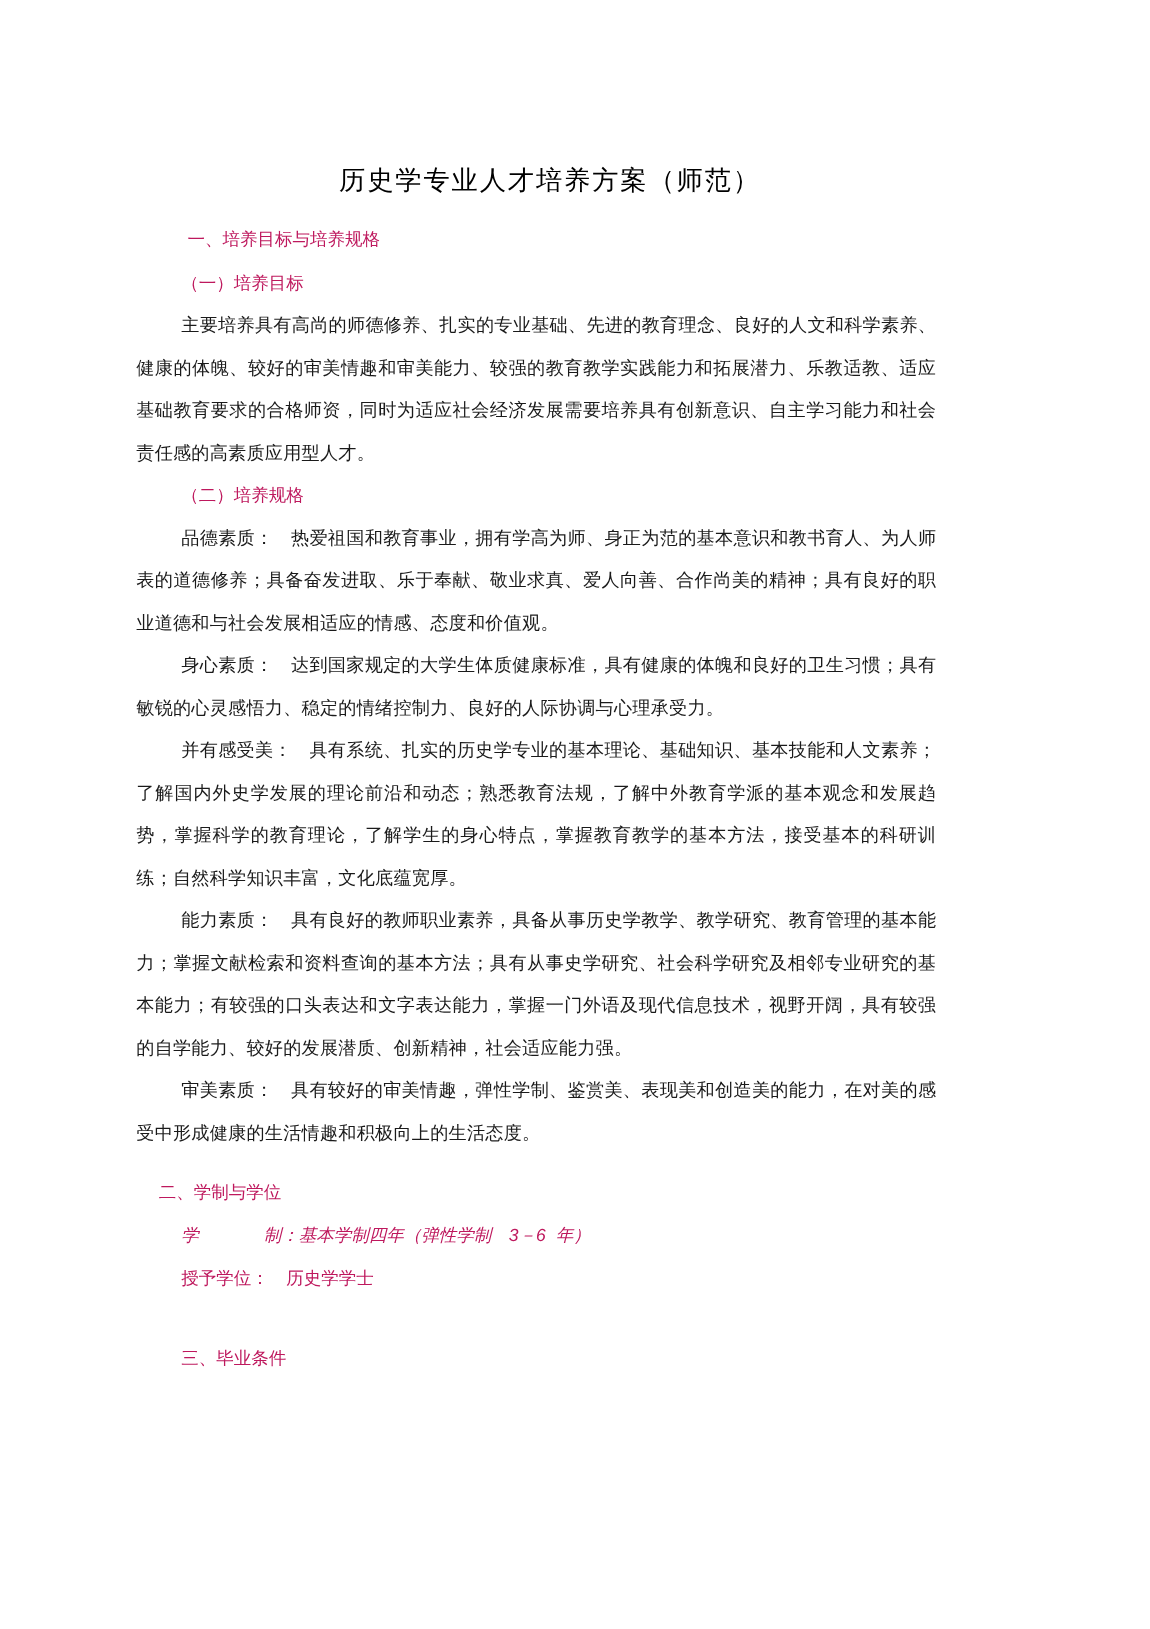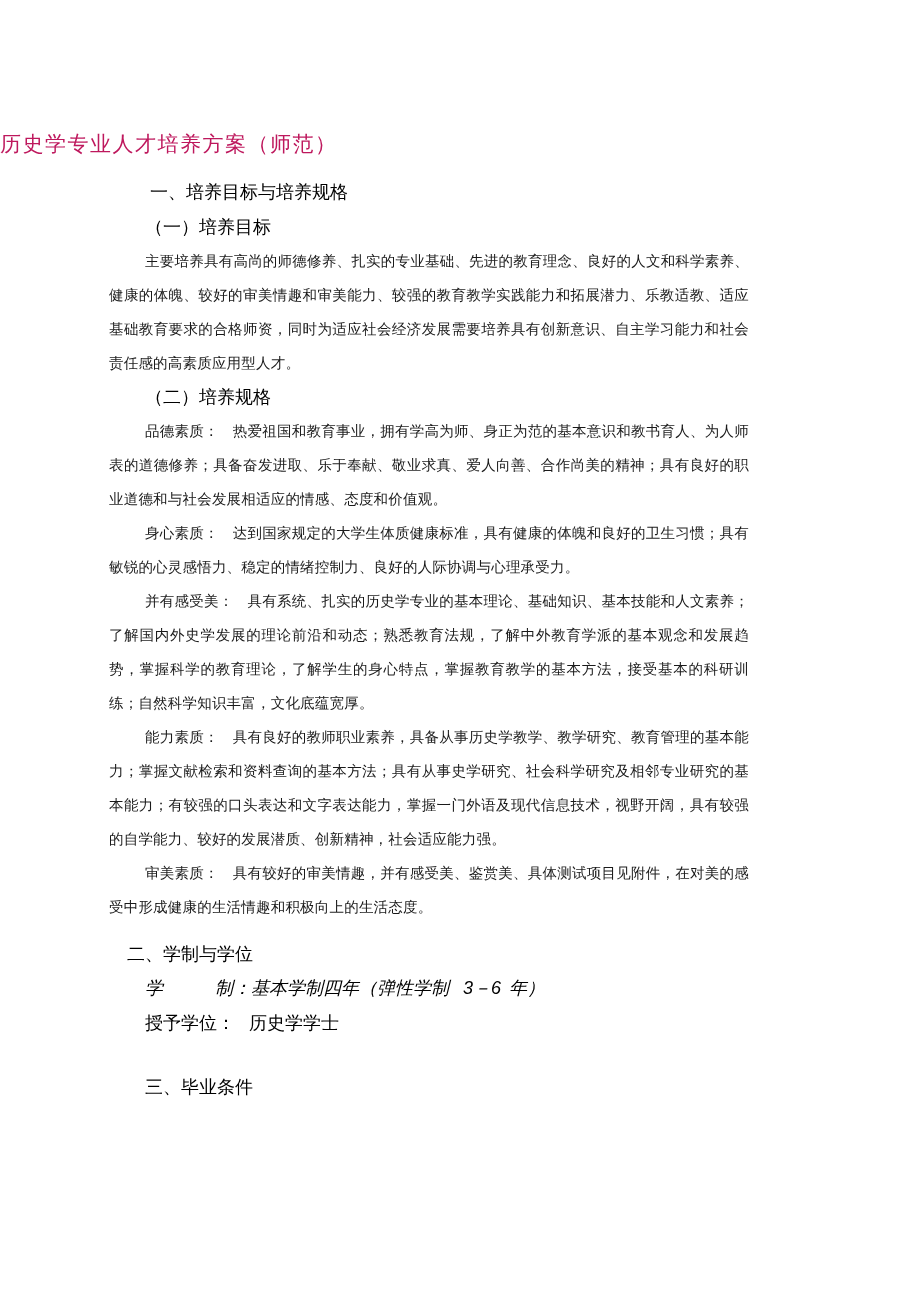--- a/index.html
+++ b/index.html
@@ -20,31 +20,32 @@
       left: 0; top: 0;
       width: 920px;
       height: 1303px;
       background: #ffffff;
     }
     .title {
       position: absolute;
       left: 0;
       width: 880px;
       top: 128px;
+      text-align: center;
       font-size: 21px;
       letter-spacing: 1.5px;
       line-height: 32px;
-      color: #be185d;
+      color: #000000;
     }
     .line {
       position: absolute;
-      font-size: 18px;
+      font-size: 14px;
       line-height: 20px;
       white-space: nowrap;
-      color: #000000;
+      color: #be185d;
     }
     .para {
       position: absolute;
       left: 109px;
       width: 640px;
       font-size: 14.5px;
       line-height: 34px;
       text-align: justify;
       text-indent: 36px;
       color: #1a1a1a;
@@ -69,21 +70,21 @@
   <div class="line" style="left:145px; top:387px;">（二）培养规格</div>
 
   <div class="para" style="top:414px;"><span class="lbl">品德素质：</span><span>热爱祖国和教育事业，拥有学高为师、身正为范的基本意识和教书育人、为人师表的道德修养；具备奋发进取、乐于奉献、敬业求真、爱人向善、合作尚美的精神；具有良好的职业道德和与社会发展相适应的情感、态度和价值观。</span></div>
 
   <div class="para" style="top:516px;"><span class="lbl">身心素质：</span><span>达到国家规定的大学生体质健康标准，具有健康的体魄和良好的卫生习惯；具有敏锐的心灵感悟力、稳定的情绪控制力、良好的人际协调与心理承受力。</span></div>
 
   <div class="para" style="top:584px;"><span class="lbl">并有感受美：</span><span>具有系统、扎实的历史学专业的基本理论、基础知识、基本技能和人文素养；了解国内外史学发展的理论前沿和动态；熟悉教育法规，了解中外教育学派的基本观念和发展趋势，掌握科学的教育理论，了解学生的身心特点，掌握教育教学的基本方法，接受基本的科研训练；自然科学知识丰富，文化底蕴宽厚。</span></div>
 
   <div class="para" style="top:720px;"><span class="lbl">能力素质：</span><span>具有良好的教师职业素养，具备从事历史学教学、教学研究、教育管理的基本能力；掌握文献检索和资料查询的基本方法；具有从事史学研究、社会科学研究及相邻专业研究的基本能力；有较强的口头表达和文字表达能力，掌握一门外语及现代信息技术，视野开阔，具有较强的自学能力、较好的发展潜质、创新精神，社会适应能力强。</span></div>
 
-  <div class="para" style="top:856px;"><span class="lbl">审美素质：</span><span>具有较好的审美情趣，并有感受美、鉴赏美、具体测试项目见附件，在对美的感受中形成健康的生活情趣和积极向上的生活态度。</span></div>
+  <div class="para" style="top:856px;"><span class="lbl">审美素质：</span><span>具有较好的审美情趣，弹性学制、鉴赏美、表现美和创造美的能力，在对美的感受中形成健康的生活情趣和积极向上的生活态度。</span></div>
 
   <div class="line" style="left:127px; top:944px;text-align:right;">二、学制与学位</div>
 
   <div class="line" style="left:145px; top:978px;font-style:italic;"><span>学</span><span class="gap"></span><span>制：</span><span>基本学制四年（弹性学制</span><span class="num">3－6</span><span>年）</span></div>
 
   <div class="line" style="left:145px; top:1013px;"><span class="lbl">授予学位：</span><span>历史学学士</span></div>
 
   <div class="line" style="left:145px; top:1059px;margin-top:18px;">三、毕业条件</div>
 
 

